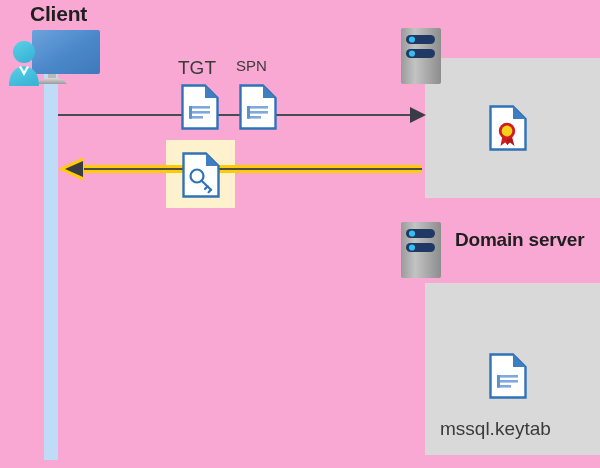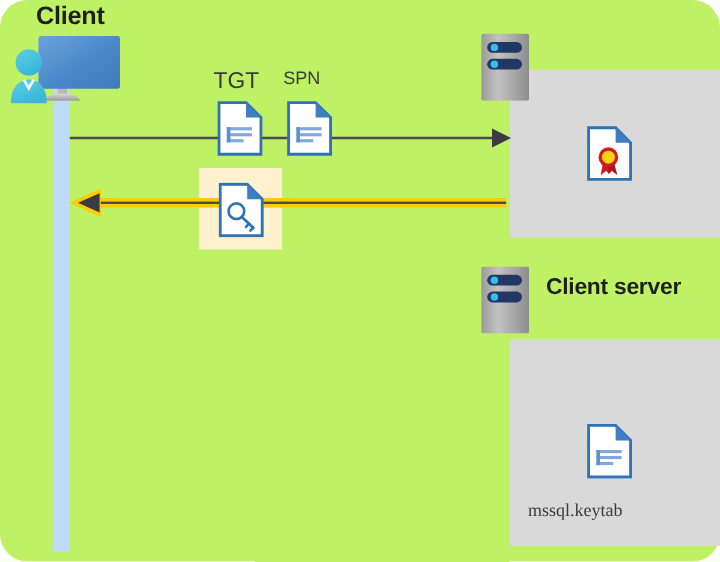--- a/index.html
+++ b/index.html
@@ -2,42 +2,42 @@
 <html><head>
 <meta charset="utf-8">
 <style>
   html,body{margin:0;padding:0;background:#ffffff;}
   body{
     width:600px;height:468px;
     font-family:"Liberation Sans",sans-serif;
     -webkit-font-smoothing:antialiased;
     overflow:hidden;
   }
-  #diagram{position:relative;width:600px;height:468px;background:#bef264;border-radius:23px;}
+  #diagram{position:relative;width:600px;height:468px;background:#f9a8d4;}
 
   .abs{position:absolute;}
 
   
   .title-bold{
     font-weight:bold;
     color:#1f1f1f;
     letter-spacing:-0.2px;
   }
   .label-plain{
     color:#3b3b3b;
     font-weight:normal;
   }
 
   #client-title{left:30px;top:2px;font-size:21px;}
   #dc-title{left:455px;top:2px;font-size:19px;line-height:24px;width:140px;}
   #linux-title{left:455px;top:228px;font-size:19px;line-height:24px;width:145px;}
 
   #tgt-label{left:178px;top:57px;font-size:19px;}
   #spn-label{left:236px;top:57px;font-size:15px;}
-  #keytab-label{left:440px;top:418px;font-size:15px;font-family:Liberation Serif, serif;}
+  #keytab-label{left:440px;top:418px;font-size:19px;}
 
   
   .gray-panel{background:#d9d9d9;}
   #dc-panel{left:425px;top:58px;width:175px;height:140px;}
   #linux-panel{left:425px;top:283px;width:175px;height:172px;}
 
   
   #key-highlight{left:166px;top:140px;width:69px;height:68px;background:#fdf2cd;}
 
   
@@ -209,21 +209,21 @@
         </linearGradient>
       </defs>
       <rect x="0" y="0" width="40" height="56" rx="2" fill="url(#rackGrad2)"></rect>
       <rect x="5" y="7" width="29" height="9" rx="4.5" fill="#1f3864"></rect>
       <circle cx="11" cy="11.5" r="3.1" fill="#38bdef"></circle>
       <rect x="5" y="21" width="29" height="9" rx="4.5" fill="#1f3864"></rect>
       <circle cx="11" cy="25.5" r="3.1" fill="#38bdef"></circle>
     </svg>
   </div>
 
-  <div class="abs title-bold" id="linux-title">Client server</div>
+  <div class="abs title-bold" id="linux-title">Domain server</div>
 
 
   <div class="abs doc-icon" id="keytab-doc">
     <svg width="38" height="46" viewBox="0 0 38 46" xmlns="http://www.w3.org/2000/svg">
       <path d="M1.5 1.5 H24 L36.5 14 V44.5 H1.5 Z" fill="#ffffff" stroke="#2f72b8" stroke-width="2.4"></path>
       <path d="M24 1.5 L36.5 14 H24 Z" fill="#3f7fc1"></path>
       <g fill="#7fa9dd">
         <rect x="8" y="22" width="21" height="2.6"></rect>
         <rect x="8" y="27" width="21" height="2.6"></rect>
         <rect x="8" y="32" width="14" height="2.6"></rect>

